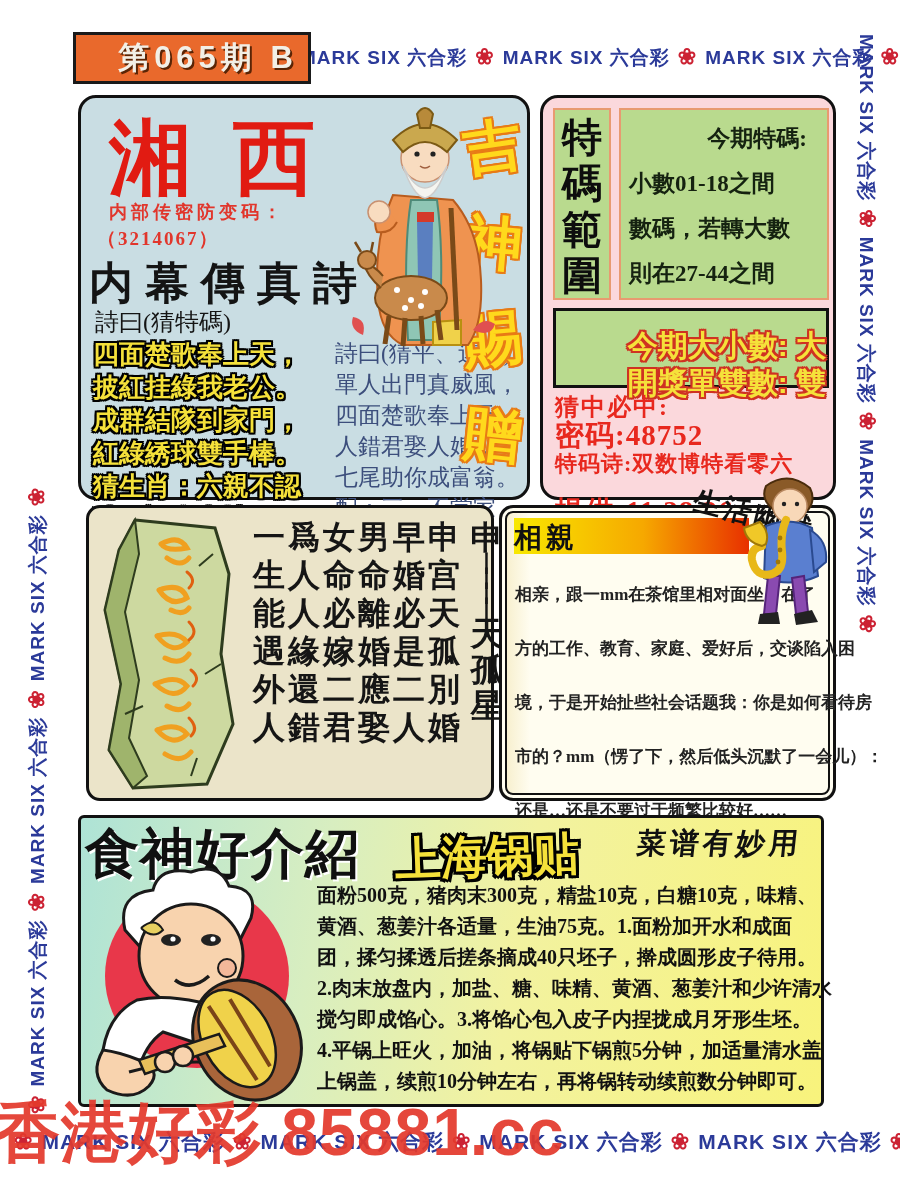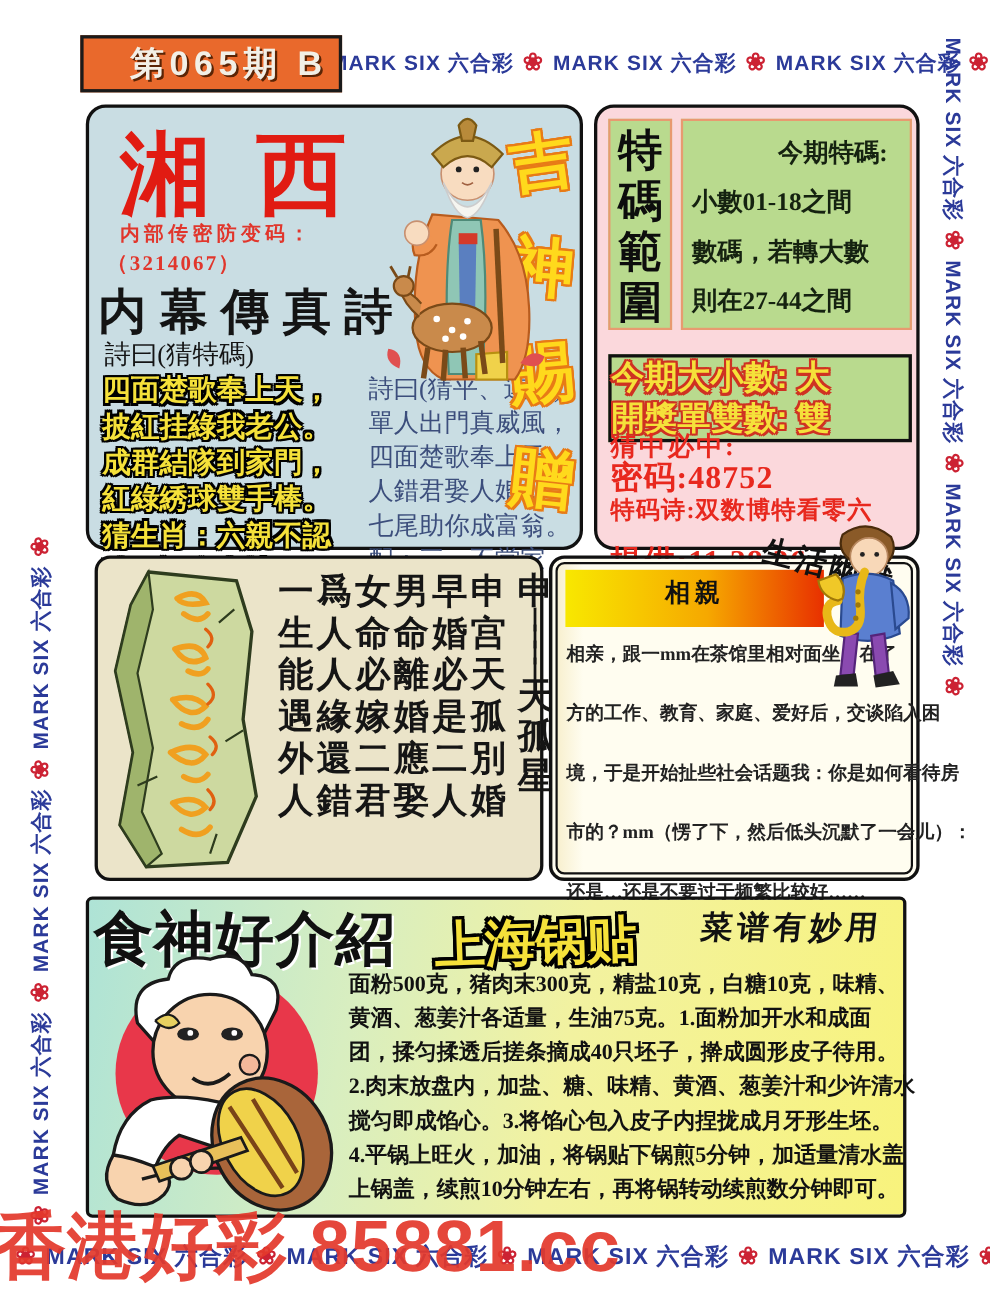--- a/index.html
+++ b/index.html
@@ -61,43 +61,43 @@
   
   .range-label { left:10px; top:10px; width:58px; height:192px; background:#b9da8e;
                  border:2px solid #e89a70; text-align:center; padding-top:4px;
                  font-family:"Liberation Sans", sans-serif; }
   .range-label div { font-size:40px; font-weight:900; color:#0d0d0d; line-height:46px; }
   .range-box { left:76px; top:10px; width:210px; height:192px; background:#b9da8e;
                border:2px solid #e89a70; padding:6px 8px; }
   .range-box div { font-size:23px; color:#152210; line-height:45px; font-weight:bold; white-space:nowrap; }
   .range-box div:first-child { text-align:right; padding-right:12px; }
   .banner { left:10px; top:210px; width:276px; height:80px; background:#b9da8e; border:3px solid #111;
-            text-align:left; padding-top:0;margin-top:14px; }
+            text-align:right; padding-top:16px; }
   .banner div { font-size:30px; font-weight:900; color:#f5e13a; line-height:37px; white-space:nowrap;
                 font-family:"Liberation Sans", sans-serif;
                 text-shadow:-2px -2px 0 #cf3222,2px -2px 0 #cf3222,-2px 2px 0 #cf3222,2px 2px 0 #cf3222,
                             -2px 0 0 #cf3222,2px 0 0 #cf3222,0 -2px 0 #cf3222,0 2px 0 #cf3222; }
   .red-block { left:12px; top:296px; color:#e8281e; font-weight:bold; white-space:nowrap; }
   .red-block .r1 { font-size:24px; line-height:27px; letter-spacing:2px; }
   .red-block .r2 { font-size:29px; line-height:29px; letter-spacing:1px; }
   .red-block .r3 { font-size:22px; line-height:27px; letter-spacing:1px; }
   .red-block .r4 { font-size:29px; line-height:29px; letter-spacing:1px;margin-top:20px; }
 
   
   .mid-poem { left:164px; top:10px; font-size:32px; font-weight:900; color:#151515;
               line-height:38px; letter-spacing:3px; white-space:nowrap; }
   .side-col { left:378px; top:12px; width:40px; text-align:center; font-weight:900; color:#151515; }
   .side-col span { display:block; font-size:33px; line-height:36px; }
   .side-col span:nth-child(n+2):nth-child(-n+5) { font-size:22px; line-height:15px; }
   .stone-svg { left:6px; top:6px; }
 
   
-  .humor-banner { left:12px; top:10px; width:235px; height:52px;
+  .humor-banner { left:12px; top:10px; width:235px; height:36px;
                   background:linear-gradient(to right,#f8e800,#f6a800 55%,#e83000);
-                  text-align:center; line-height:40px; font-size:23px; font-weight:900; color:#111;
+                  line-height:40px; font-size:28px; font-weight:900; color:#111;
                   font-family:"Liberation Sans", sans-serif; letter-spacing:4px; }
   .humor-title { left:190px; top:-12px; font-size:28px; font-weight:900; color:#111;
                  transform:rotate(14deg); letter-spacing:3px; white-space:nowrap; z-index:2; }
   .humor-body { left:13px; top:60px; width:310px; }
   .humor-body div { font-size:17px; color:#222; line-height:54px; white-space:nowrap; font-weight:bold; }
 
   .sax-svg { position:absolute; left:736px; top:476px; z-index:5; }
 
   
   .food-header { left:4px; top:0px; font-size:54px; font-weight:900; color:#101010;

